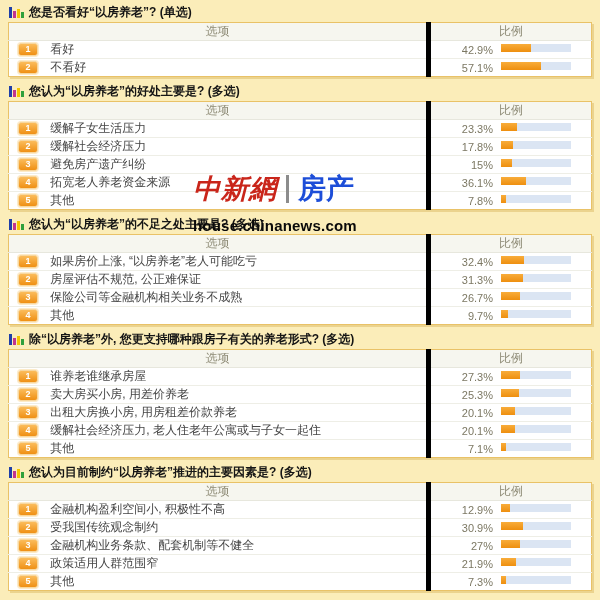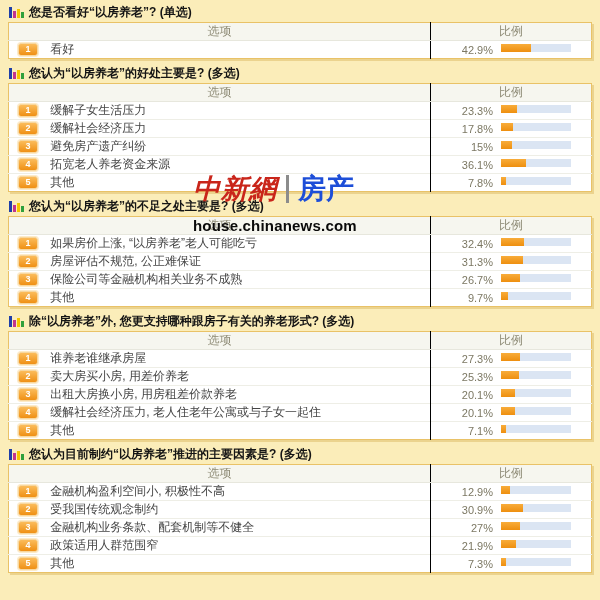--- a/index.html
+++ b/index.html
@@ -23,21 +23,21 @@
     border:1px solid #E9C267;
     box-shadow:2px 2px 0 rgba(216,180,90,0.45);
   }
   th{
     background:#F6F6EF;color:#8E8B76;font-weight:normal;
     font-size:12px;height:16px;text-align:center;padding:0;
     border-bottom:1px solid #E7E7DD;
   }
   td{height:17px;font-size:12px;color:#454545;padding:0;}
   tbody tr + tr td{border-top:1px solid #EEEEE6;}
-  .col-ratio,.cell-ratio{width:160px;border-left:1px solid #000000;}
+  .col-ratio,.cell-ratio{width:160px;border-left:5px solid #000000;}
   .cell-opt{padding-left:9px;white-space:nowrap;overflow:hidden;}
   .badge{
     display:inline-block;min-width:16px;height:11px;line-height:11px;
     text-align:center;padding:0 1px;
     background:linear-gradient(#FBBC5B,#EF9014);
     border:1px solid #F8D79E;border-radius:3px;
     box-shadow:0 0 0 1px #FCEBC9;
     color:#fff;font-size:9px;font-weight:bold;
     margin-right:9px;vertical-align:1px;
   }
@@ -105,20 +105,34 @@
     <td class="cell-ratio">
       <div class="ratio-inner">
         <span class="pct">42.9%</span>
         <span class="track">
           <span class="fill" style="width: 42.9%;"></span>
         </span>
       </div>
     </td>
   </tr>
 
+  <tr class="opt-row">
+    <td class="cell-opt">
+      <span class="badge">2</span>
+      <span class="opt-label">不看好</span>
+    </td>
+    <td class="cell-ratio">
+      <div class="ratio-inner">
+        <span class="pct">57.1%</span>
+        <span class="track">
+          <span class="fill" style="width: 57.1%;"></span>
+        </span>
+      </div>
+    </td>
+  </tr>
 </tbody>
     </table>
   </section>
 
   <section class="q-block">
     <div class="q-title">
       <span class="chart-icon">
         <svg width="15" height="13" viewBox="0 0 15 13" aria-hidden="true">
           <rect x="0" y="1" width="3" height="11" fill="#1F3FA8"></rect>
           <rect x="4" y="5" width="3" height="7" fill="#C2348E"></rect>

